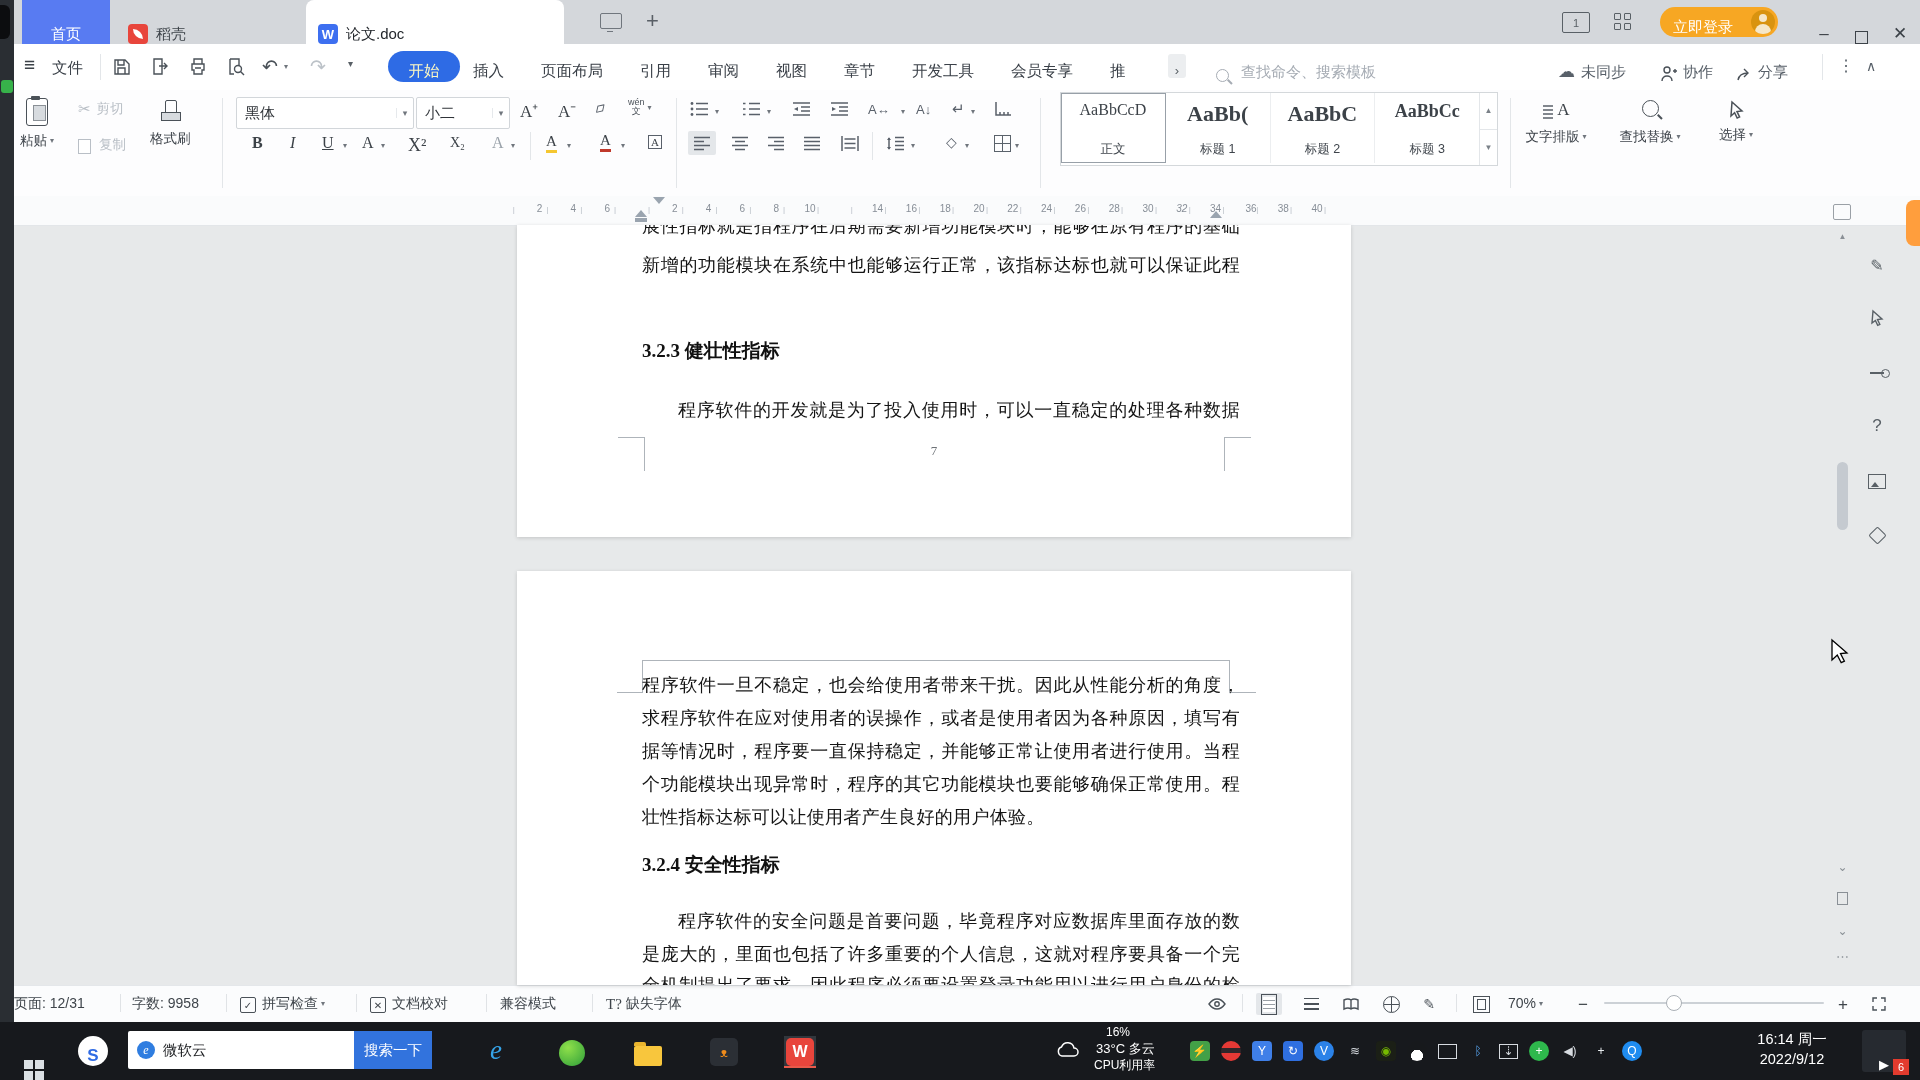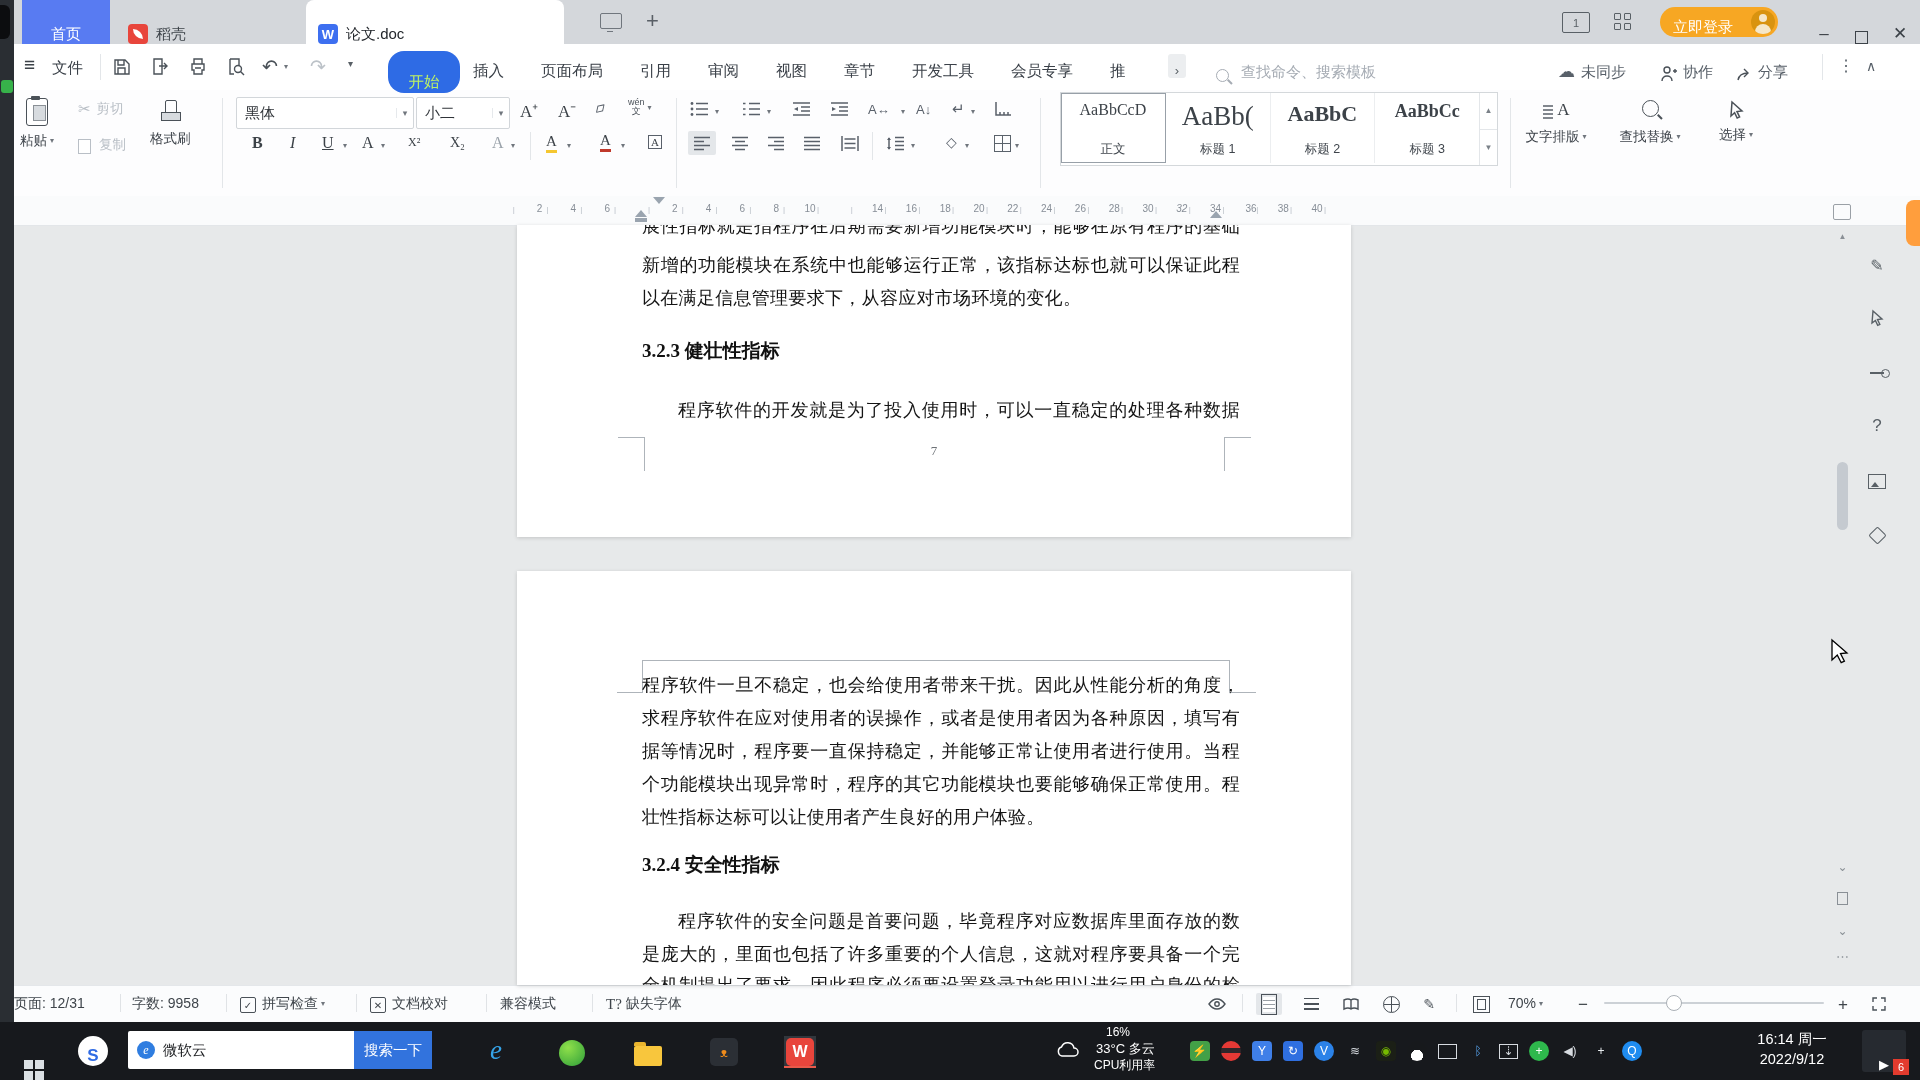--- a/index.html
+++ b/index.html
@@ -33,21 +33,21 @@
   .login{left:1660px;top:7px;width:118px;height:30px;background:#f7a723;border-radius:15px;color:#fff;font-size:15px;}
   .login .t{margin-left:13px;}
   .avatar{position:absolute;right:3px;top:3px;width:24px;height:24px;border-radius:50%;background:#d9930f;overflow:hidden;}
   .avatar::before{content:"";position:absolute;left:8px;top:4px;width:8px;height:8px;border-radius:50%;background:#f6e7c8;}
   .avatar::after{content:"";position:absolute;left:4px;top:14px;width:16px;height:10px;border-radius:8px 8px 0 0;background:#f6e7c8;}
   .wbtn{top:0;width:36px;height:44px;justify-content:center;font-size:17px;color:#3c4248;}
   .restore-ic{width:11px;height:11px;border:1.5px solid #3c4248;position:relative;background:#d4d7db;}
   .restore-ic::before{content:"";position:absolute;left:2px;top:-5px;width:11px;height:11px;border:1.5px solid #3c4248;z-index:-1;}
   
   .mi{font-size:15.5px;color:#3a4048;}
-  .mstart{left:388px;top:51px;width:72px;height:42px;background:#2e6be5;border-radius:16px;color:#bef264;justify-content:center;font-size:15.5px;}
+  .mstart{left:388px;top:51px;width:72px;height:31px;background:#2e6be5;border-radius:16px;color:#fef9c3;justify-content:center;font-size:15.5px;}
   .qi{stroke:#4a5158;stroke-width:1.4;fill:none;}
   .mg{display:inline-block;width:11px;height:11px;border:1.6px solid currentColor;border-radius:50%;position:relative;}
   .mg::after{content:"";position:absolute;width:6px;height:1.6px;background:currentColor;bottom:-2px;right:-5px;transform:rotate(45deg);}
   .dd::after{content:"▾";font-size:8px;color:#70767d;margin-left:3px;vertical-align:2px;}
   .vdiv{width:1px;background:#e3e6e9;}
   
   .rlbl{font-size:13.5px;color:#3e444b;}
   .combo{border:1px solid #d2d6da;border-radius:2px;background:#fff;font-size:15px;color:#2f3338;display:flex;align-items:center;}
   .combo .cv{flex:1;padding-left:8px;}
   .combo .ca{width:16px;text-align:center;color:#70767d;font-size:9px;border-left:1px solid #e6e9ec;}
@@ -321,21 +321,21 @@
       <path class="sg" d="M2 1v13h15"></path>
       <path class="sg" d="M6 11v3M10 11v3M14 11v3"></path>
     </svg>
 
   <div class="a tser" style="left:252px;top:134px;font-weight:bold;font-size:16px;">B</div>
   <div class="a tser" style="left:290px;top:134px;font-style:italic;font-size:16px;">I</div>
   <div class="a tser" style="left:322px;top:134px;font-size:16px;text-decoration:underline;">U</div>
   <span class="a dd" style="left:340px;top:136px;"></span>
   <div class="a tser" style="left:362px;top:134px;font-size:16px;">A</div>
   <span class="a dd" style="left:378px;top:136px;"></span>
-  <div class="a tser" style="left:408px;top:135px;font-size:12px;">X²</div>
+  <div class="a tser" style="left:408px;top:135px;font-size:18px;">X²</div>
   <div class="a tser" style="left:450px;top:135px;font-size:14px;">X₂</div>
   <div class="a tser" style="left:492px;top:134px;font-size:16px;color:#9aa2aa;">A</div>
   <span class="a dd" style="left:508px;top:136px;"></span>
   <div class="a vdiv" style="left:530px;top:132px;height:28px;"></div>
   <div class="a tser" style="left:546px;top:133px;font-size:15px;border-bottom:3px solid #f5c731;">A</div>
   <span class="a dd" style="left:564px;top:136px;"></span>
   <div class="a tser ubar" style="left:600px;top:132px;font-size:15px;border-bottom-color:#c0392b;">A</div>
   <span class="a dd" style="left:618px;top:136px;"></span>
   <div class="a tser abox" style="left:648px;top:135px;">A</div>
   <div class="a vdiv" style="left:676px;top:132px;height:28px;"></div>
@@ -366,21 +366,21 @@
   <div class="a bdr-ic" style="left:994px;top:135px;"></div>
   <span class="a dd" style="left:1012px;top:136px;"></span>
   <div class="a vdiv" style="left:1040px;top:98px;height:90px;"></div>
 
   <div class="a gallery">
     <div class="gcell gsel">
       <div class="p" style="font-size:16px;">AaBbCcD</div>
       <div class="n">正文</div>
     </div>
     <div class="gcell">
-      <div class="p" style="font-size:27px;font-weight:normal;">AaBb(</div>
+      <div class="p" style="font-size:22px;font-weight:bold;">AaBb(</div>
       <div class="n">标题 1</div>
     </div>
     <div class="gcell">
       <div class="p" style="font-size:22px;font-weight:bold;">AaBbC</div>
       <div class="n">标题 2</div>
     </div>
     <div class="gcell" style="border-right:none;">
       <div class="p" style="font-size:18px;font-weight:bold;">AaBbCc</div>
       <div class="n">标题 3</div>
     </div>
@@ -461,21 +461,20 @@
       <span class="rl-tick" style="left: 1323.9px;">|</span>
     </div>
   <div class="a tri-d" style="left:653px;top:197px;"></div>
   <div class="a tri-u" style="left:635px;top:210px;"></div>
   <div class="a ibox" style="left:635px;top:218px;"></div>
   <div class="a tri-u" style="left:1210px;top:211px;"></div>
 
   <div class="page" style="top:225px;height:312px;">
     <div class="dl jl" style="top:-12px;">展性指标就是指程序在后期需要新增功能模块时，能够在原有程序的基础上</div>
     <div class="dl jl" style="top:27px;">新增的功能模块在系统中也能够运行正常，该指标达标也就可以保证此程序是可</div>
-    <div class="dl" style="top:60px;">以在满足信息管理要求下，从容应对市场环境的变化。</div>
     <div class="dh" style="top:113px;">3.2.3  健壮性指标</div>
     <div class="dl jl" style="top:172px;text-indent:36px;">程序软件的开发就是为了投入使用时，可以一直稳定的处理各种数据信息，</div>
     <div class="mark" style="left:101px;top:212px;width:27px;border-top:1px solid;"></div>
     <div class="mark" style="left:127px;top:212px;height:34px;border-left:1px solid;"></div>
     <div class="mark" style="left:707px;top:212px;width:27px;border-top:1px solid;"></div>
     <div class="mark" style="left:707px;top:212px;height:34px;border-left:1px solid;"></div>
     <div class="a" style="left:0;top:218px;width:834px;text-align:center;font-family:'Liberation Serif',serif;font-size:13px;color:#6d7277;">7</div>
   </div>
 
   <div class="page" style="top:571px;height:414px;">

